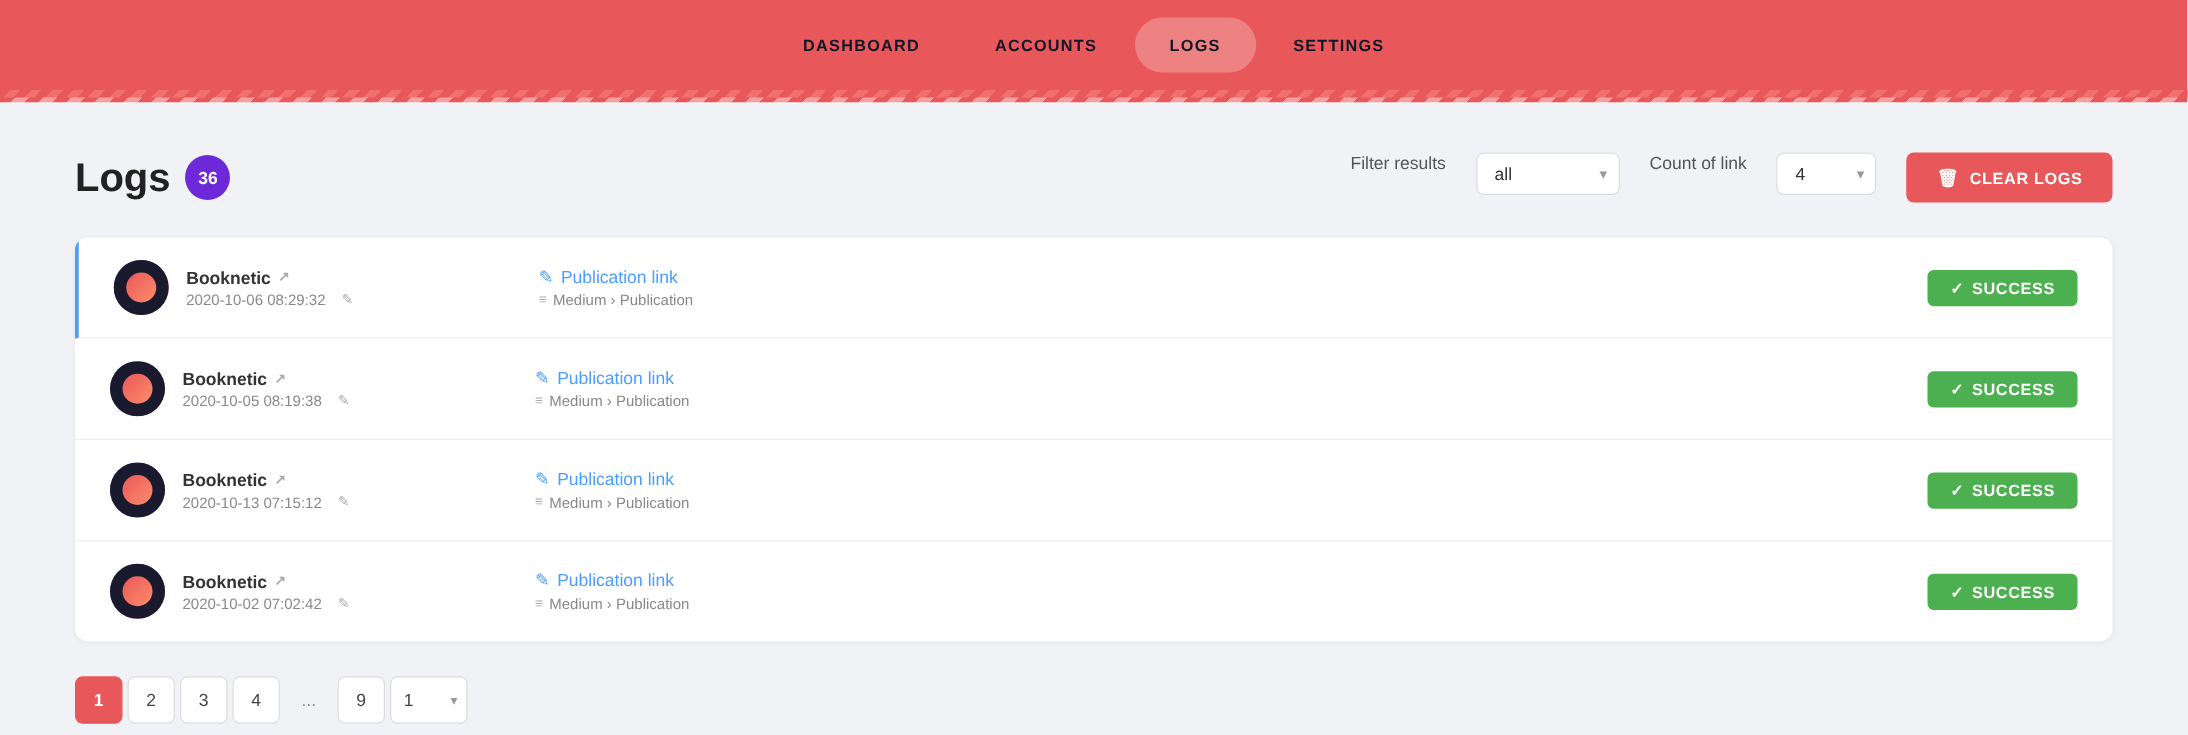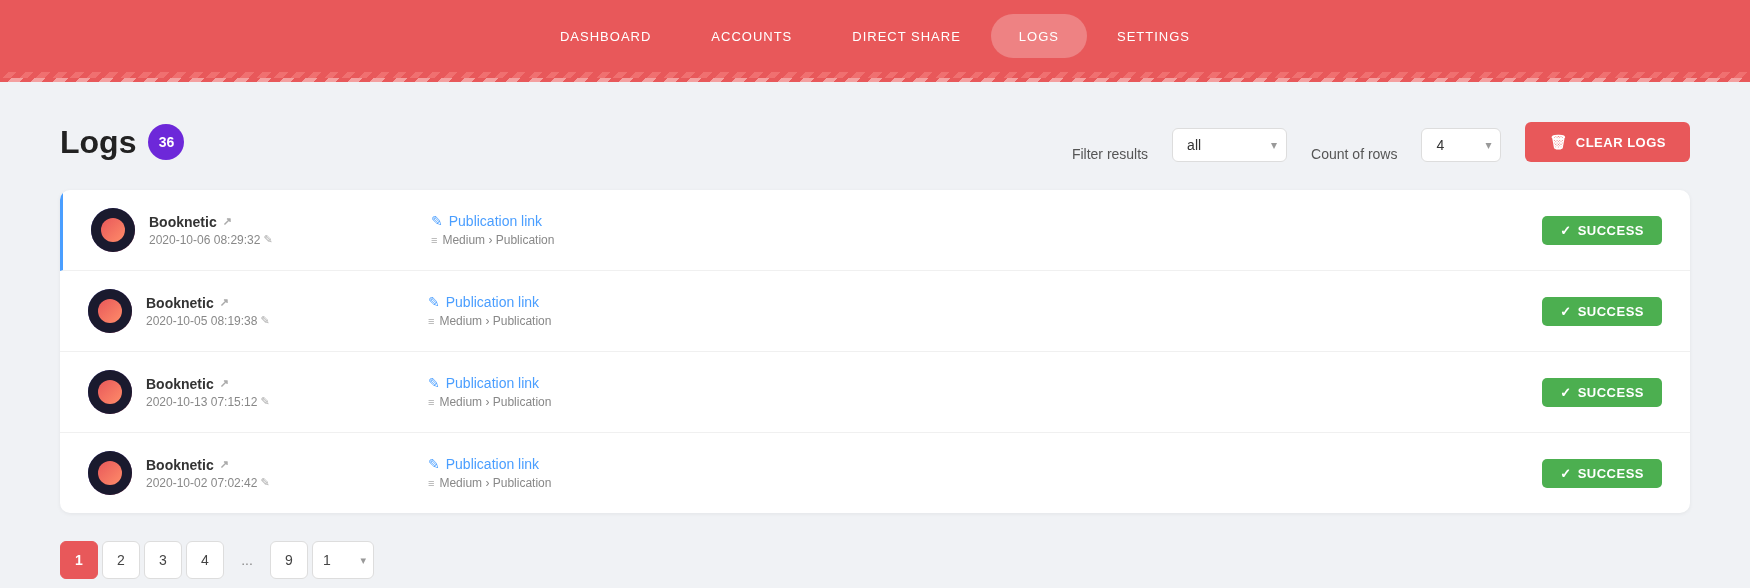--- a/index.html
+++ b/index.html
@@ -24,23 +24,23 @@
         #e8585a 6px,
         #f07070 6px,
         #f07070 12px
       );
       position: absolute;
       top: 72px;
       left: 0;
       right: 0;
     }
     .nav-item {
-      color: #ffffff;
+      color: #0f172a;
       font-size: 13px;
-      font-weight: 400;
+      font-weight: 700;
       letter-spacing: 1px;
       padding: 0 30px;
       cursor: pointer;
       text-decoration: none;
       height: 72px;
       display: flex;
       align-items: center;
     }
     .nav-item.active {
       background: rgba(255,255,255,0.25);
@@ -95,21 +95,21 @@
       font-size: 14px;
       font-weight: 700;
       width: 36px;
       height: 36px;
       display: flex;
       align-items: center;
       justify-content: center;
     }
     .header-controls {
       display: flex;
-      align-items: flex-end;
+      align-items: flex-start;
       gap: 24px;
     }
     .filter-label {
       font-size: 14px;
       color: #555;
       font-weight: 500;
     }
     .select-box {
       border: 1px solid #ddd;
       border-radius: 6px;
@@ -229,21 +229,21 @@
       color: #333;
       display: flex;
       align-items: center;
       gap: 6px;
     }
     .account-date {
       font-size: 12px;
       color: #888;
       display: flex;
       align-items: center;
-      gap: 3px;
+      gap: 13px;
     }
     .link-icon {
       color: #aaa;
       font-size: 11px;
       cursor: pointer;
     }
     .edit-icon {
       color: #aaa;
       font-size: 11px;
       cursor: pointer;
@@ -359,41 +359,40 @@
       appearance: none;
     }
   </style>
 </head>
 <body>
 
 <nav class="navbar">
   <div class="nav-wrapper" id="nav-items-container">
   <a class="nav-item">DASHBOARD</a>
       <a class="nav-item">ACCOUNTS</a>
-      <a class="nav-item">DIRECT SHARE</a>
       <a class="nav-item active">LOGS</a>
       <a class="nav-item">SETTINGS</a>
     </div>
 </nav>
 <div class="nav-border"></div>
 
 <div class="main">
 
   <div class="header-row">
     <div class="page-title">
       <span>Logs</span>
       <span class="count-badge">36</span>
     </div>
     <div class="header-controls">
       <span class="filter-label">Filter results</span>
       <div class="select-wrapper">
         <select class="select-box" id="filter-select">
         <option value="all">all</option><option value="success">success</option><option value="error">error</option></select>
       </div>
-      <span class="filter-label">Count of rows</span>
+      <span class="filter-label">Count of link</span>
       <div class="select-wrapper">
         <select class="select-box" id="rows-select">
         <option value="4">4</option><option value="10">10</option><option value="25">25</option><option value="50">50</option></select>
       </div>
       <button class="clear-logs-btn">
         <span class="trash-icon">🗑</span>
         <span>CLEAR LOGS</span>
       </button>
     </div>
   </div>

